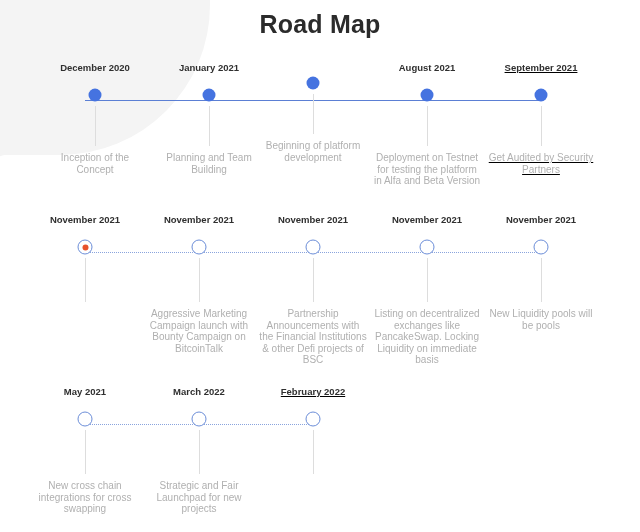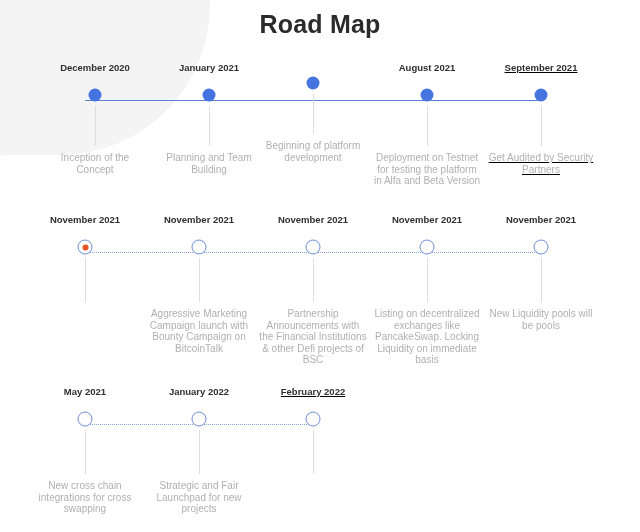--- a/index.html
+++ b/index.html
@@ -244,21 +244,21 @@
       <div class="rail dotted" style="left: 85px; width: 228px;"></div>
       <div class="milestone" style="left: 85px;">
         <div class="ms-date">May 2021</div>
         <div class="ms-marker-wrap">
           <div class="ms-marker hollow"></div>
         </div>
         <div class="ms-stem stem-3"></div>
         <div class="ms-desc">New cross chain integrations for cross swapping</div>
       </div>
       <div class="milestone" style="left: 199px;">
-        <div class="ms-date">January 2022</div>
+        <div class="ms-date">March 2022</div>
         <div class="ms-marker-wrap">
           <div class="ms-marker hollow"></div>
         </div>
         <div class="ms-stem stem-3"></div>
         <div class="ms-desc">Strategic and Fair Launchpad for new projects</div>
       </div>
       <div class="milestone" style="left: 313px; text-decoration: underline;">
         <div class="ms-date">February 2022</div>
         <div class="ms-marker-wrap">
           <div class="ms-marker hollow"></div>

